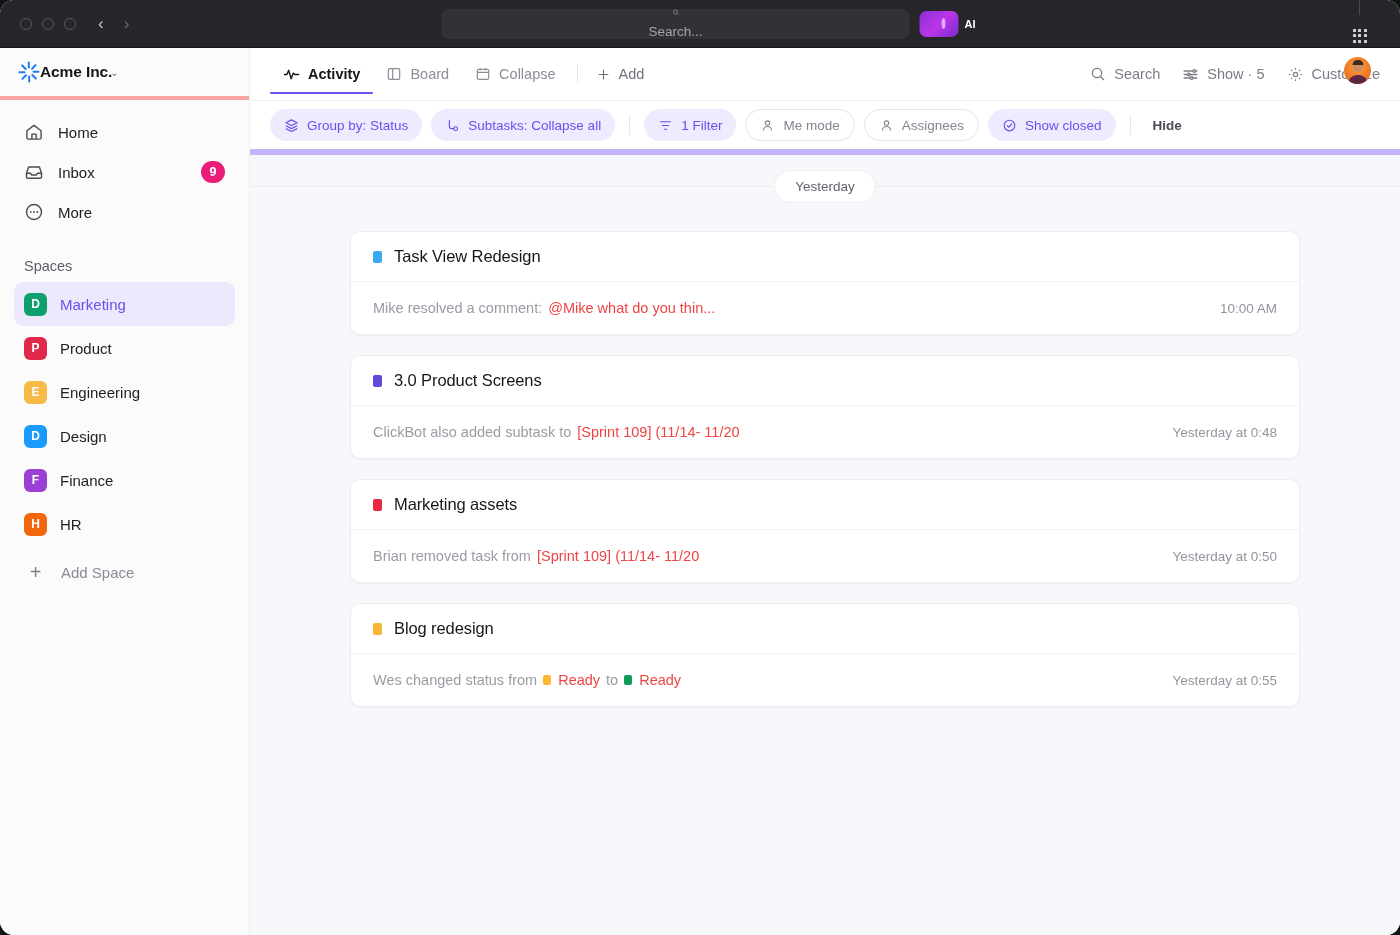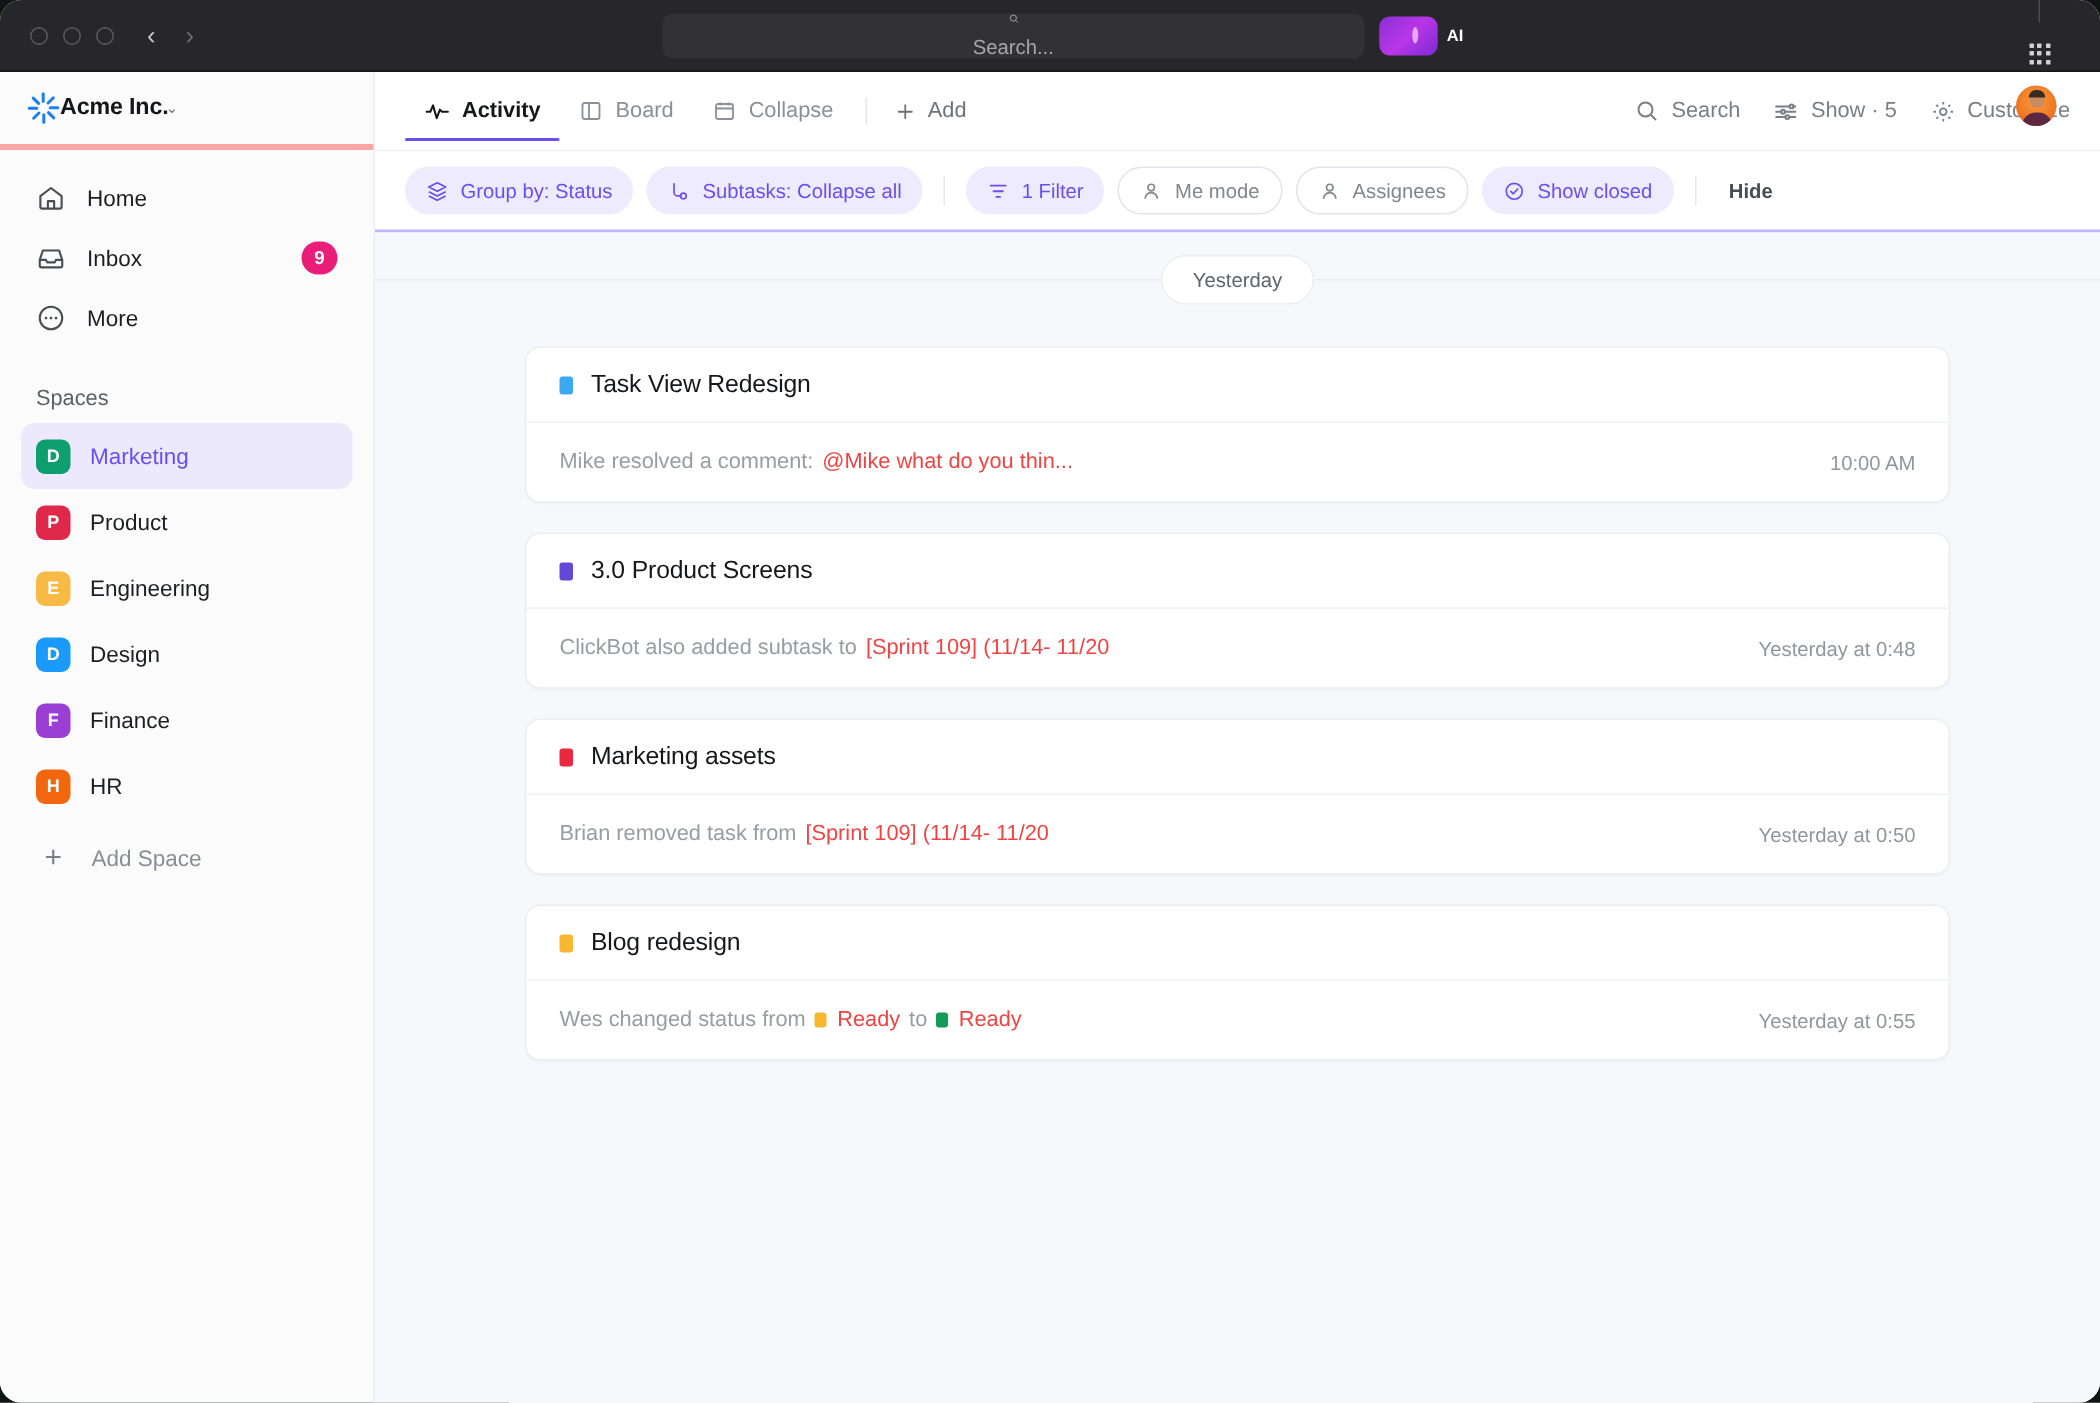--- a/index.html
+++ b/index.html
@@ -188,21 +188,21 @@
   .tabbar-right { margin-left: auto; display: flex; align-items: center; gap: 22px; }
   .tbr-item {
     display: flex; align-items: center; gap: 8px;
     font-size: 14.5px; color: #7b7d87; cursor: pointer;
   }
 
   .filterbar {
     height: 54px; flex: 0 0 54px;
     display: flex; align-items: center; gap: 9px;
     padding: 0 20px; background: #fff;
-    border-bottom: 2px solid #c4b5fd;
+    border-bottom: 6px solid #c4b5fd;
   }
   .chip {
     height: 32px; border-radius: 16px; padding: 0 14px;
     display: flex; align-items: center; gap: 8px;
     font-size: 13.5px; cursor: pointer; white-space: nowrap;
   }
   .chip.purple { background: #eeebfe; color: #6b4ef0; }
   .chip.outline { background: #fff; border: 1px solid #e2e4e9; color: #83858f; }
   .chip.plain { background: transparent; color: #4a4c55; padding: 0 8px; font-weight: bold; }
   .fb-sep { width: 1px; height: 20px; background: #e6e8ec; margin: 0 5px; }

